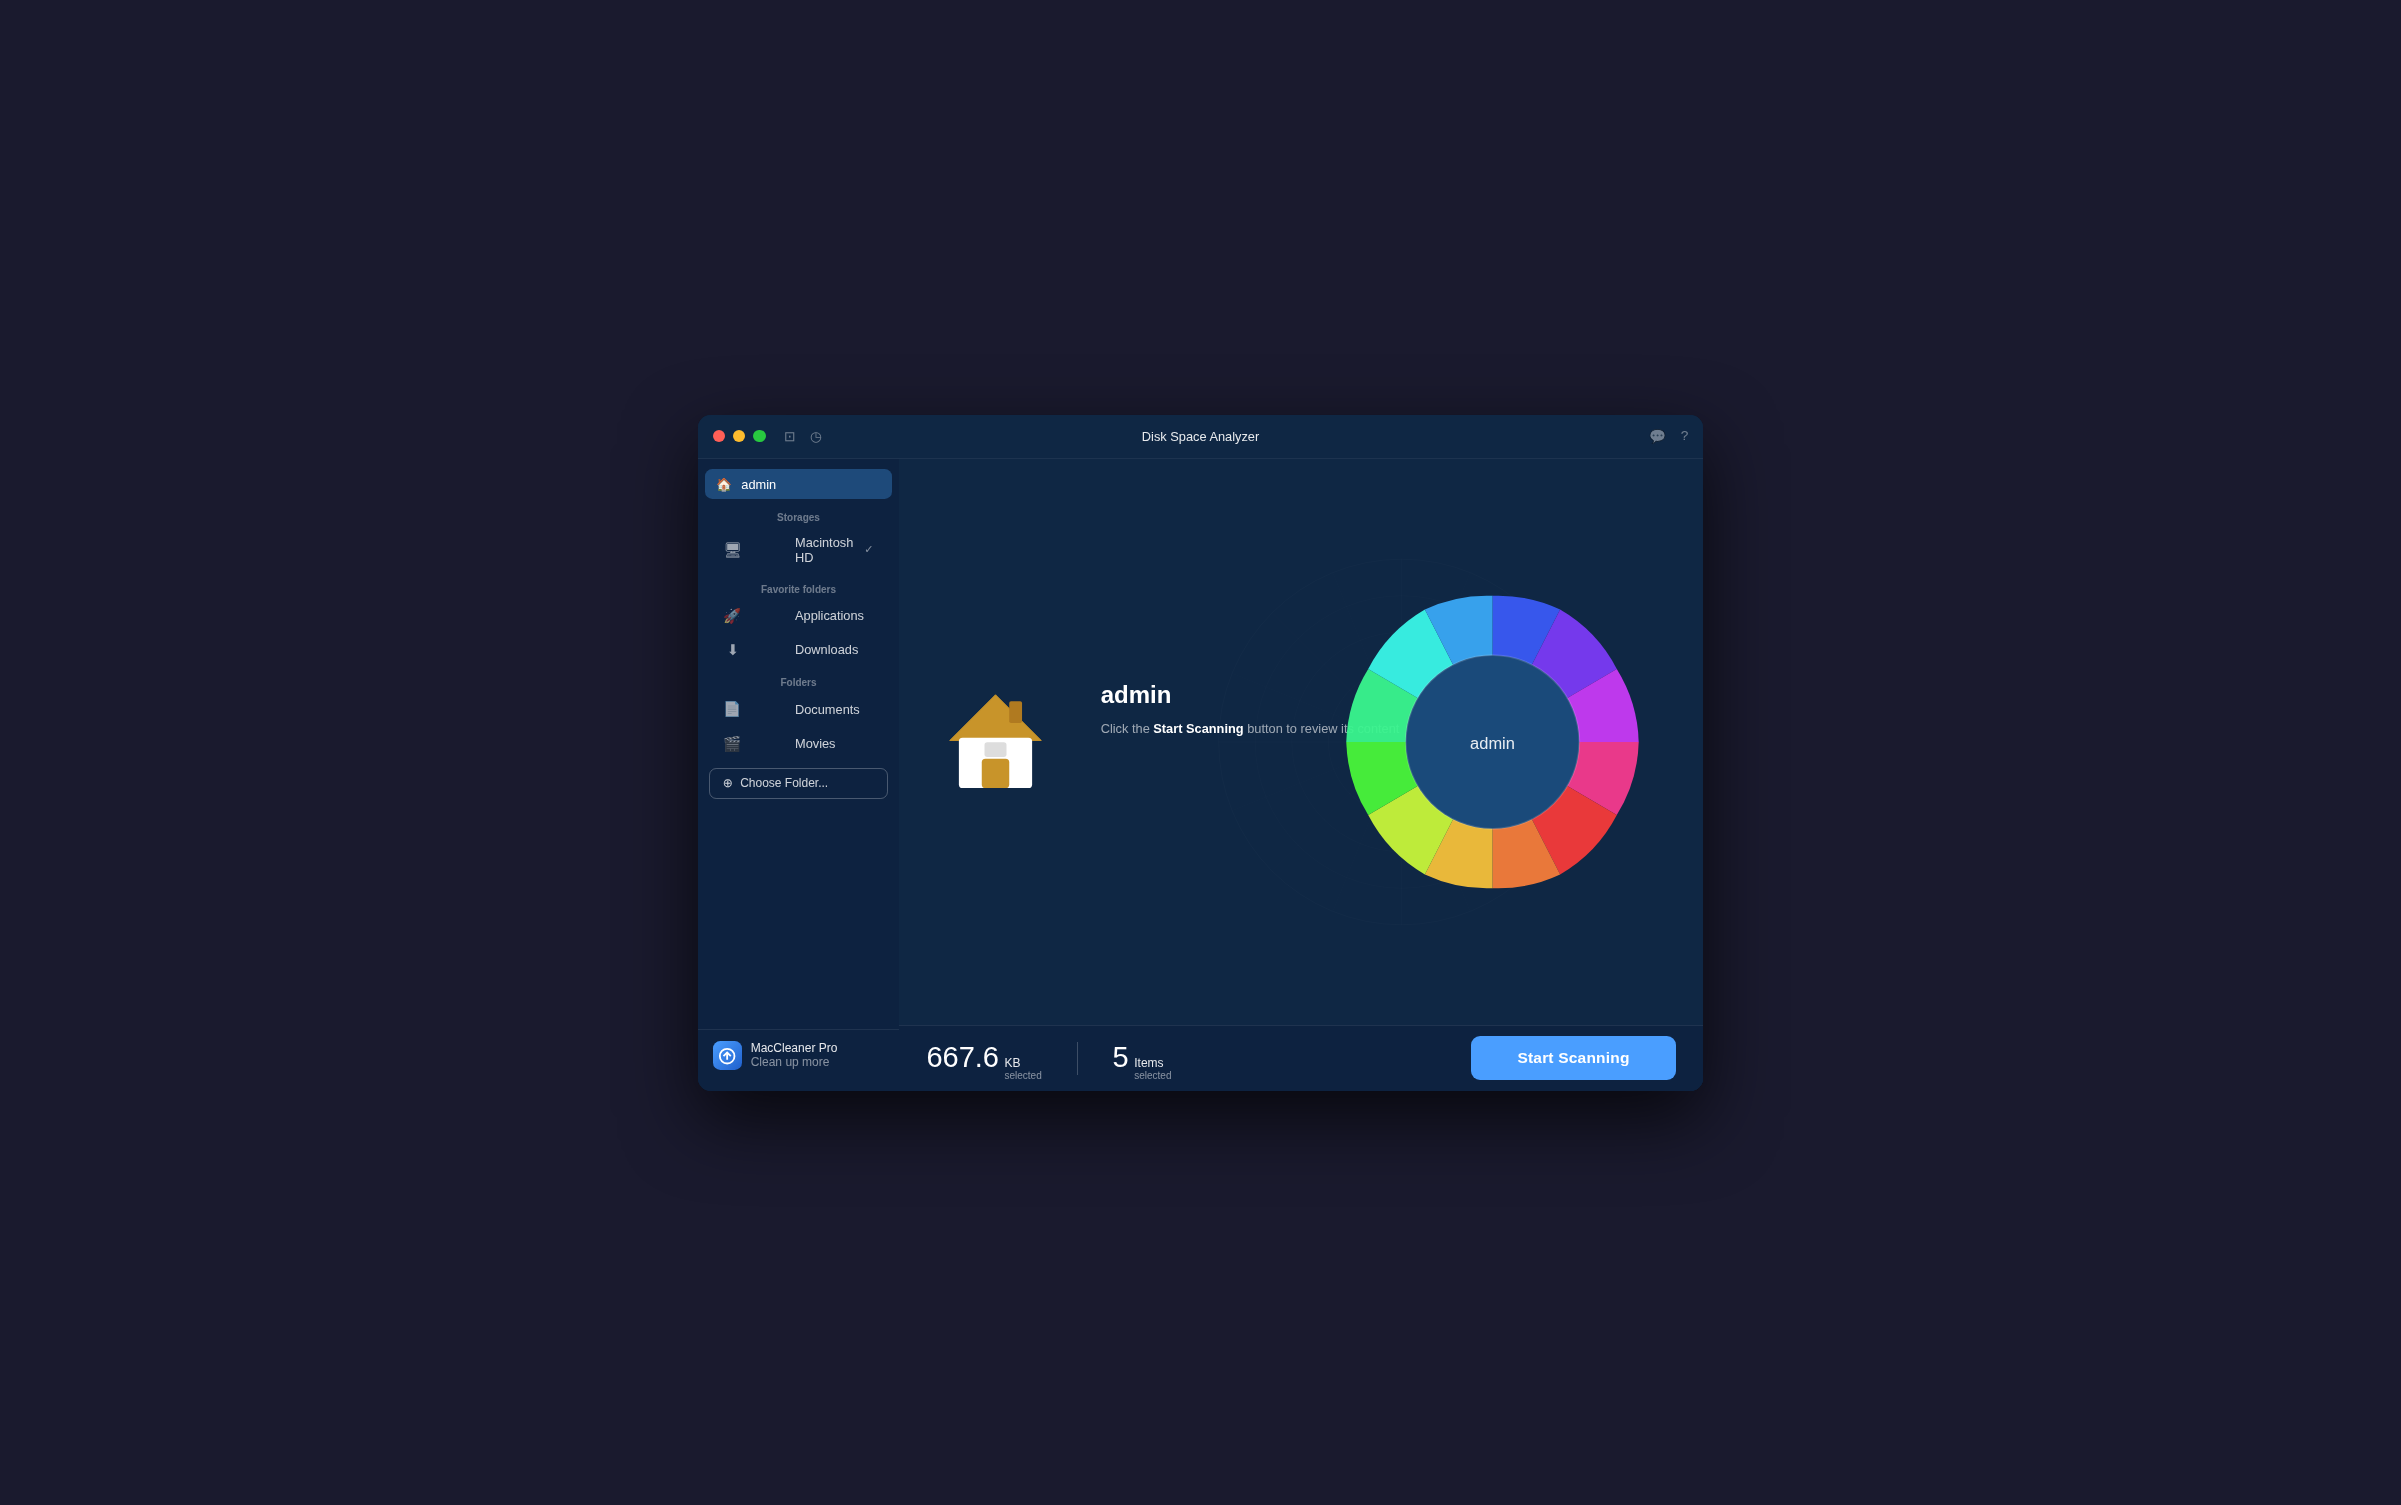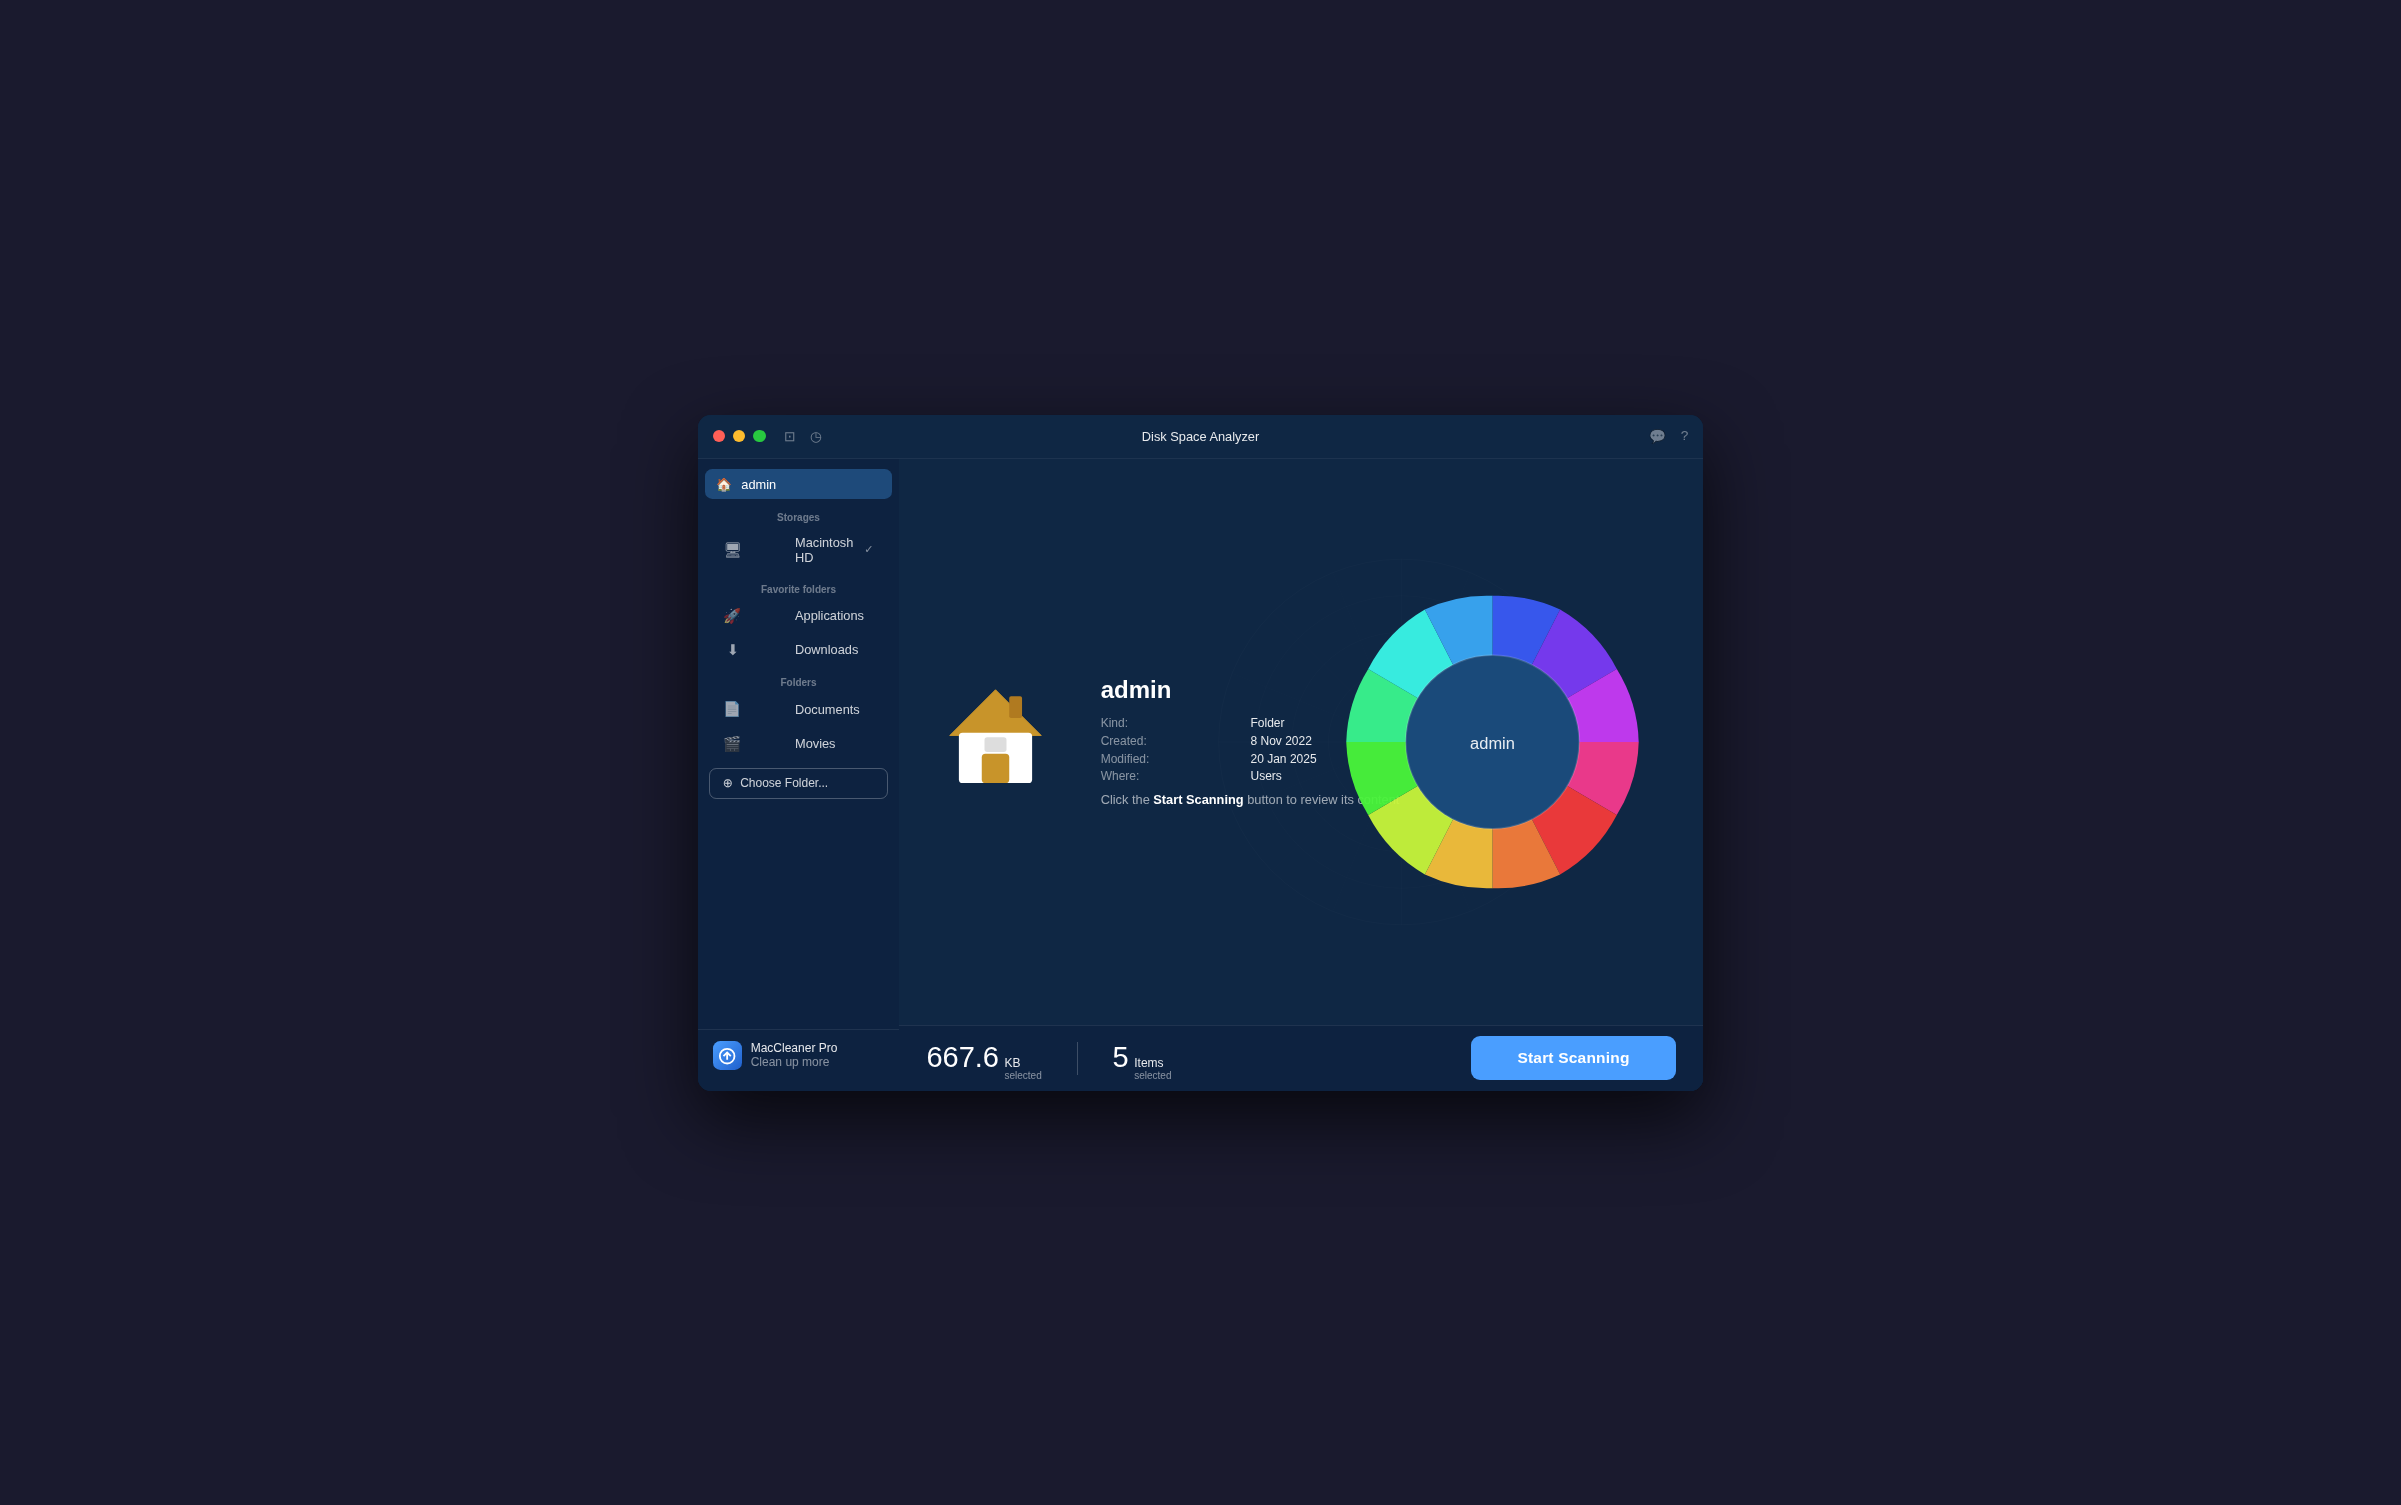--- a/index.html
+++ b/index.html
@@ -421,30 +421,20 @@
               <rect x="50" y="85" width="30" height="32" rx="4" fill="#c8942a"></rect>
 
               <rect x="53" y="67" width="24" height="16" rx="3" fill="#ddd"></rect>
 
               <rect x="80" y="22" width="14" height="24" rx="2" fill="#b07a20"></rect>
             </svg>
           </div>
 
           <div class="folder-details">
             <div class="folder-name">admin</div>
-            <div class="folder-meta">
-              <span class="meta-key">Kind:</span>
-              <span class="meta-val">Folder</span>
-              <span class="meta-key">Created:</span>
-              <span class="meta-val">8 Nov 2022</span>
-              <span class="meta-key">Modified:</span>
-              <span class="meta-val">20 Jan 2025</span>
-              <span class="meta-key">Where:</span>
-              <span class="meta-val">Users</span>
-            </div>
             <div class="scan-hint">
               <span>Click the </span><strong>Start Scanning</strong><span> button to review its content</span>
             </div>
           </div>
         </div>
 
         <div class="donut-wrapper">
           <svg viewBox="0 0 360 360" width="329" height="329">
 
             <path d="M180,180 L180,20 A160,160 0 0,1 254,35 Z" fill="#3a5af5" opacity="0.95"></path>

